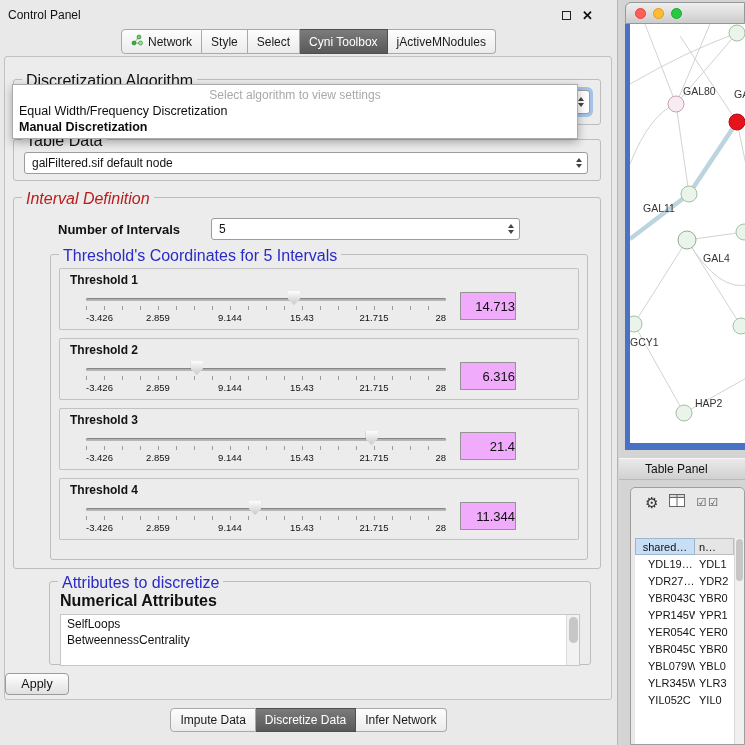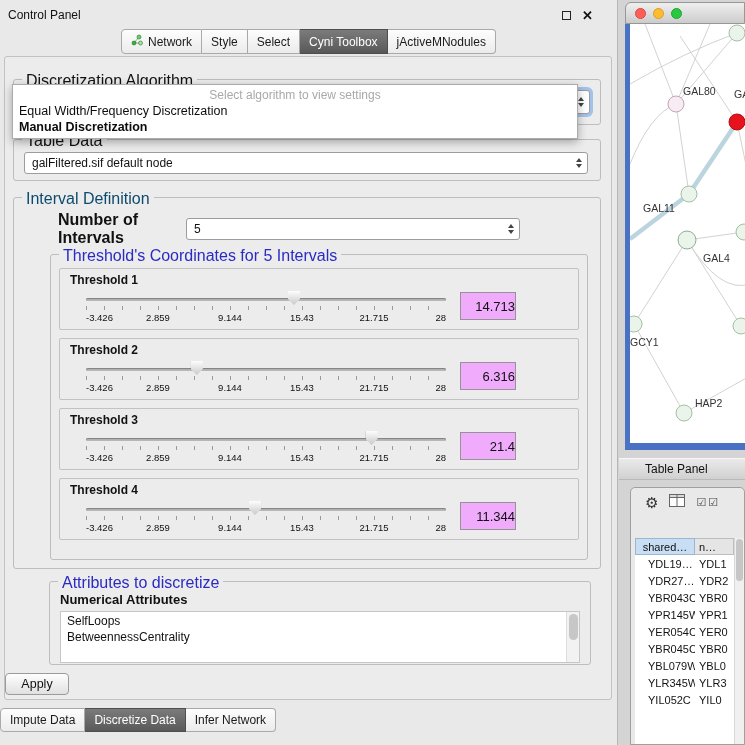--- a/index.html
+++ b/index.html
@@ -22,21 +22,21 @@
     border:1px solid #a9a9a9; border-left:none; display:flex; align-items:center; gap:5px; color:#1a1a1a; }
   .tab:first-child{ border-left:1px solid #a9a9a9; border-radius:4px 0 0 4px; }
   .tab:last-child{ border-radius:0 4px 4px 0; }
   .tab.selected{ background:linear-gradient(#7b7b7b,#595959); color:#fff; border-color:#4e4e4e; }
   .cp-content{ position:absolute; left:4px; top:56px; width:608px; height:644px;
     background:#ececec; border:1px solid #c2c2c2; border-radius:3px; }
   
   .group{ position:relative; border:1px solid #bdbdbd; border-radius:3px; }
   .group-label{ position:absolute; top:-8px; left:8px; background:#ececec; padding:0 4px;
     font-size:16px; white-space:nowrap; }
-  .group-label.green{ color:#0c4a6e; }
+  .group-label.green{ color:#b91c1c;font-style:italic; }
   .group-label.blue{ color:#2a2ac4; }
   
   .algo-group{ margin:22px 10px 0 8px; height:46px; }
   .algo-combo{ position:absolute; left:10px; right:10px; top:10px; height:24px; background:#fff;
     border:1px solid #86a9e0; border-radius:4px; display:flex; align-items:center;
     box-shadow:0 0 0 3px rgba(106,158,233,.55); }
   
   .dropdown-popup{ position:absolute; left:12px; top:84px; width:566px; z-index:10;
     background:#fff; border:1px solid #ababab; box-shadow:0 3px 9px rgba(0,0,0,.32); padding-bottom:3px; }
   .popup-placeholder{ text-align:center; color:#a9a9a9; font-size:12px; padding:3px 0 1px; }
@@ -46,21 +46,21 @@
   .td-group{ margin:14px 10px 0 8px; height:42px; }
   .combo{ background:#fff; border:1px solid #9c9c9c; border-radius:3px; display:flex;
     align-items:center; font-size:12px; padding-left:7px; color:#111; }
   .td-combo{ position:absolute; left:10px; right:12px; top:12px; height:22px; }
   .stepper{ margin-left:auto; margin-right:5px; display:flex; flex-direction:column; gap:2px; align-items:center; }
   .st-up{ width:0; height:0; border-left:3.5px solid transparent; border-right:3.5px solid transparent; border-bottom:4.5px solid #444; }
   .st-down{ width:0; height:0; border-left:3.5px solid transparent; border-right:3.5px solid transparent; border-top:4.5px solid #444; }
   
   .iv-group{ margin:16px 10px 0 8px; height:372px; }
   .ni-row{ display:flex; align-items:center; margin:20px 80px 0 44px; height:22px; }
-  .ni-label{ width:128px; font-size:16px; font-weight:bold; }
+  .ni-label{ width:153px; font-size:13px; font-weight:bold; }
   .ni-combo{ flex:1; height:22px; }
   .thr-group{ position:relative; margin:14px 12px 0 36px; height:306px; }
   .th-box{ margin:8px 8px 0; border:1px solid #c2c2c2; border-radius:2px; height:62px; padding:4px 10px 0; background:#ececec; }
   .th-box:first-of-type{ margin-top:13px; }
   .th-label{ font-size:12px; font-weight:bold; }
   .th-row{ display:flex; align-items:flex-start; gap:12px; margin-top:1px; }
   .slider-wrap{ flex:1; position:relative; height:40px; margin:2px 0 0 14px; }
   .sl-track{ position:absolute; left:2px; right:2px; top:8px; height:3px; background:#b7b7b7;
     border-radius:2px; box-shadow:inset 0 1px 1px rgba(0,0,0,.3); }
   .sl-thumb{ position:absolute; top:1px; width:12px; height:14px; transform:translateX(-50%);
@@ -74,30 +74,30 @@
   .sl-scale span:nth-of-type(1){ left:0; transform:none; }
   .sl-scale span:nth-of-type(2){ left:20%; }
   .sl-scale span:nth-of-type(3){ left:40%; }
   .sl-scale span:nth-of-type(4){ left:60%; }
   .sl-scale span:nth-of-type(5){ left:80%; }
   .sl-scale span:nth-of-type(6){ left:auto; right:0; transform:none; }
   .th-value{ width:56px; height:28px; margin:4px 52px 0 0; background:#f0abfc; border:1px solid #949494;
     display:flex; align-items:center; justify-content:flex-end; padding-right:0; font-size:13px; }
   
   .attr-group{ margin:12px 20px 0 44px; height:84px; }
-  .attr-title{ font-weight:bold; font-size:13px; margin:10px 0 4px 10px; }
+  .attr-title{ font-weight:bold; font-size:16px; margin:10px 0 4px 10px; }
   .attr-list{ position:relative; margin:0 10px; height:52px; background:#fff; border:1px solid #c6c6c6;
     overflow:hidden; padding:2px 14px 0 6px; font-size:12px; line-height:15.5px; }
   .attr-scroll{ position:absolute; right:0; top:0; bottom:0; width:13px; background:#f2f2f2; border-left:1px solid #ddd; }
   .attr-scroll-thumb{ position:absolute; left:1.5px; top:2px; width:9px; height:26px; background:#c7c7c7; border-radius:5px; }
   
   .apply-row{ display:flex; justify-content:flex-start; margin-top:8px; }
   .apply-btn{ min-width:64px; padding:3px 15px; font-size:12.5px; background:linear-gradient(#fefefe,#e0e0e0);
     border:1px solid #9b9b9b; border-radius:4px; color:#111; }
-  .bottom-tabbar{ position:absolute; bottom:13px; left:0; right:0; display:flex; justify-content:flex-start; }
+  .bottom-tabbar{ position:absolute; bottom:13px; left:0; right:0; display:flex; justify-content:center; }
   
   .net-window{ position:absolute; left:625px; top:2px; width:120px; height:448px; }
   .net-titlebar{ height:22px; background:linear-gradient(#efefef,#cccccc); border:1px solid #979797;
     border-radius:6px 0 0 0; display:flex; align-items:center; gap:7px; padding-left:9px; }
   .light{ width:11px; height:11px; border-radius:50%; }
   .light.red{ background:#ff5f57; border:1px solid #dd453e; }
   .light.yellow{ background:#febc2e; border:1px solid #d79f23; }
   .light.green{ background:#28c840; border:1px solid #1da732; }
   .net-frame{ height:426px; border-left:5px solid #4a72c4; border-bottom:7px solid #4a72c4;
     background:#fff; position:relative; overflow:hidden; }

